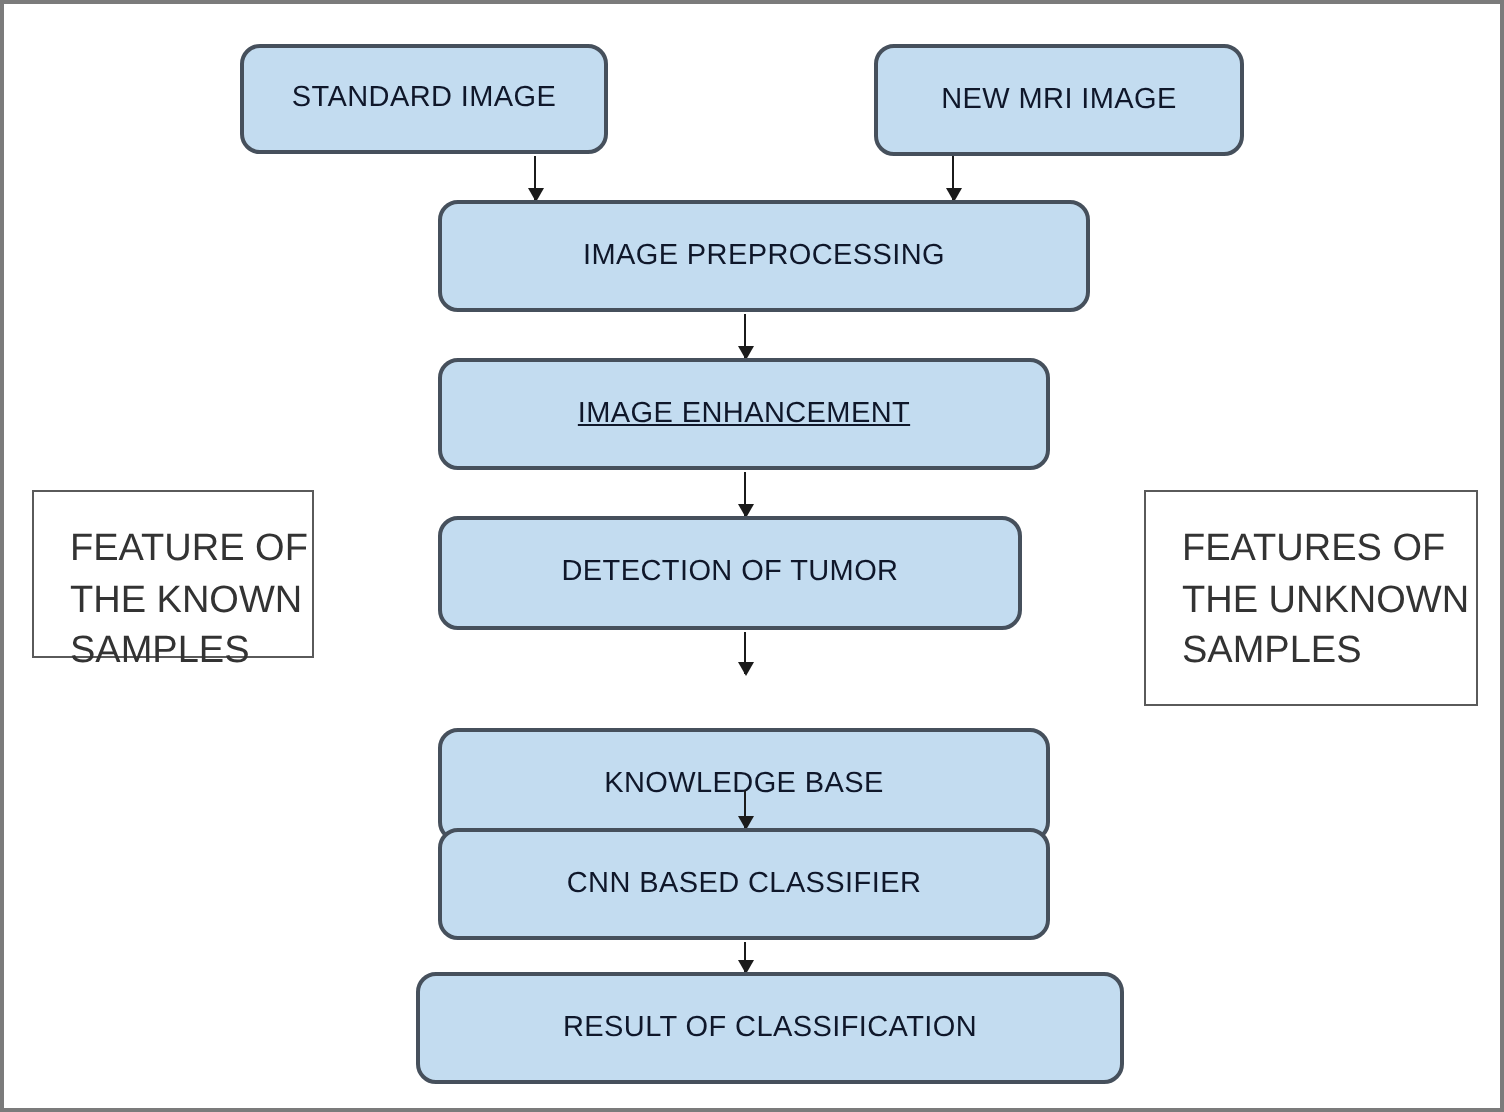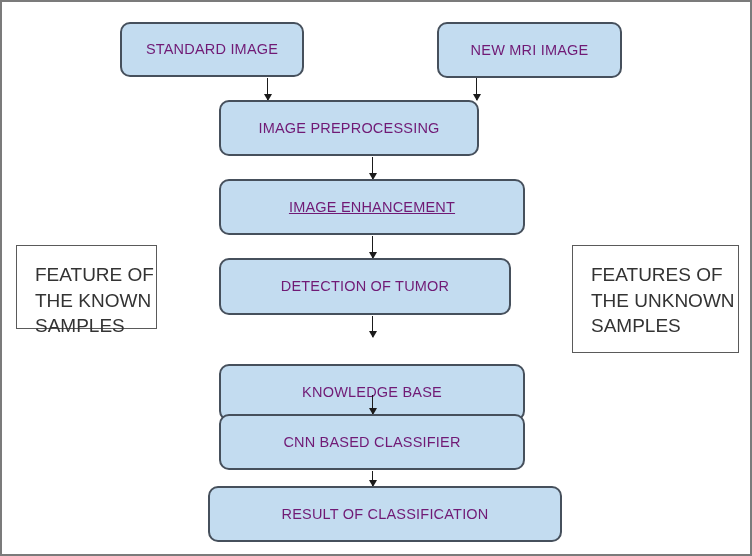--- a/index.html
+++ b/index.html
@@ -24,21 +24,21 @@
   
   .node {
     position: absolute;
     box-sizing: border-box;
     background: #c3dcf0;
     border: 2px solid #46505c;
     border-radius: 10px;
     display: flex;
     align-items: center;
     justify-content: center;
-    color: #701a75;
+    color: #0f172a;
     font-size: 14.5px;
     letter-spacing: 0.2px;
     line-height: 1;
     text-align: center;
     white-space: nowrap;
   }
 
   
   .note {
     position: absolute;
@@ -80,21 +80,21 @@
     <span>STANDARD IMAGE</span>
   </div>
 
   <div class="node" style="left:435px; top:20px; width:185px; height:56px;">
     <span>NEW MRI IMAGE</span>
   </div>
 
   <div class="arrow" style="left:265px; top:76px; height:22px;"></div>
   <div class="arrow" style="left:474px; top:76px; height:22px;"></div>
 
-  <div class="node" style="left:217px; top:98px; width:260px; height:56px;">
+  <div class="node" style="left:217px; top:98px; width:326px; height:56px;">
     <span>IMAGE PREPROCESSING</span>
   </div>
 
   <div class="arrow" style="left:370px; top:155px; height:22px;"></div>
 
   <div class="node" style="left:217px; top:177px; width:306px; height:56px;text-decoration:underline;">
     <span>IMAGE ENHANCEMENT</span>
   </div>
 
   <div class="arrow" style="left:370px; top:234px; height:22px;"></div>

